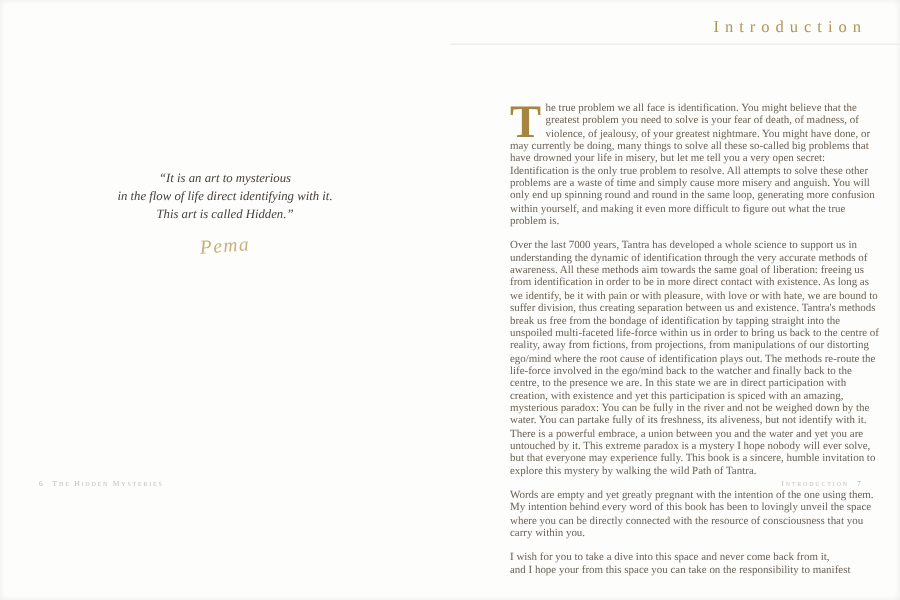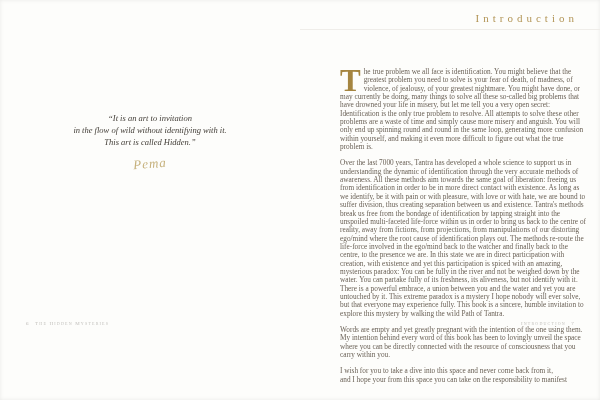--- a/index.html
+++ b/index.html
@@ -106,22 +106,22 @@
   .footer-right { right: 22px; text-align: right; }
   .page-footer .num { margin: 0 3px; color: #b9b7b3; }
 </style>
 </head>
 <body>
 
 <div class="spread">
 
   <div class="page left">
     <div class="quote-block">
-      <div class="quote-line">“It is an art to invitation</div>
-      <div class="quote-line">in the flow of wild without identifying with it.</div>
+      <div class="quote-line">“It is an art to mysterious</div>
+      <div class="quote-line">in the flow of life direct identifying with it.</div>
       <div class="quote-line">This art is called Hidden.”</div>
     </div>
     <div class="signature">Pema</div>
     <div class="page-footer footer-left">
       <span class="num">6</span>
       <span>The Hidden Mysteries</span>
     </div>
   </div>
 
   <div class="page right">

